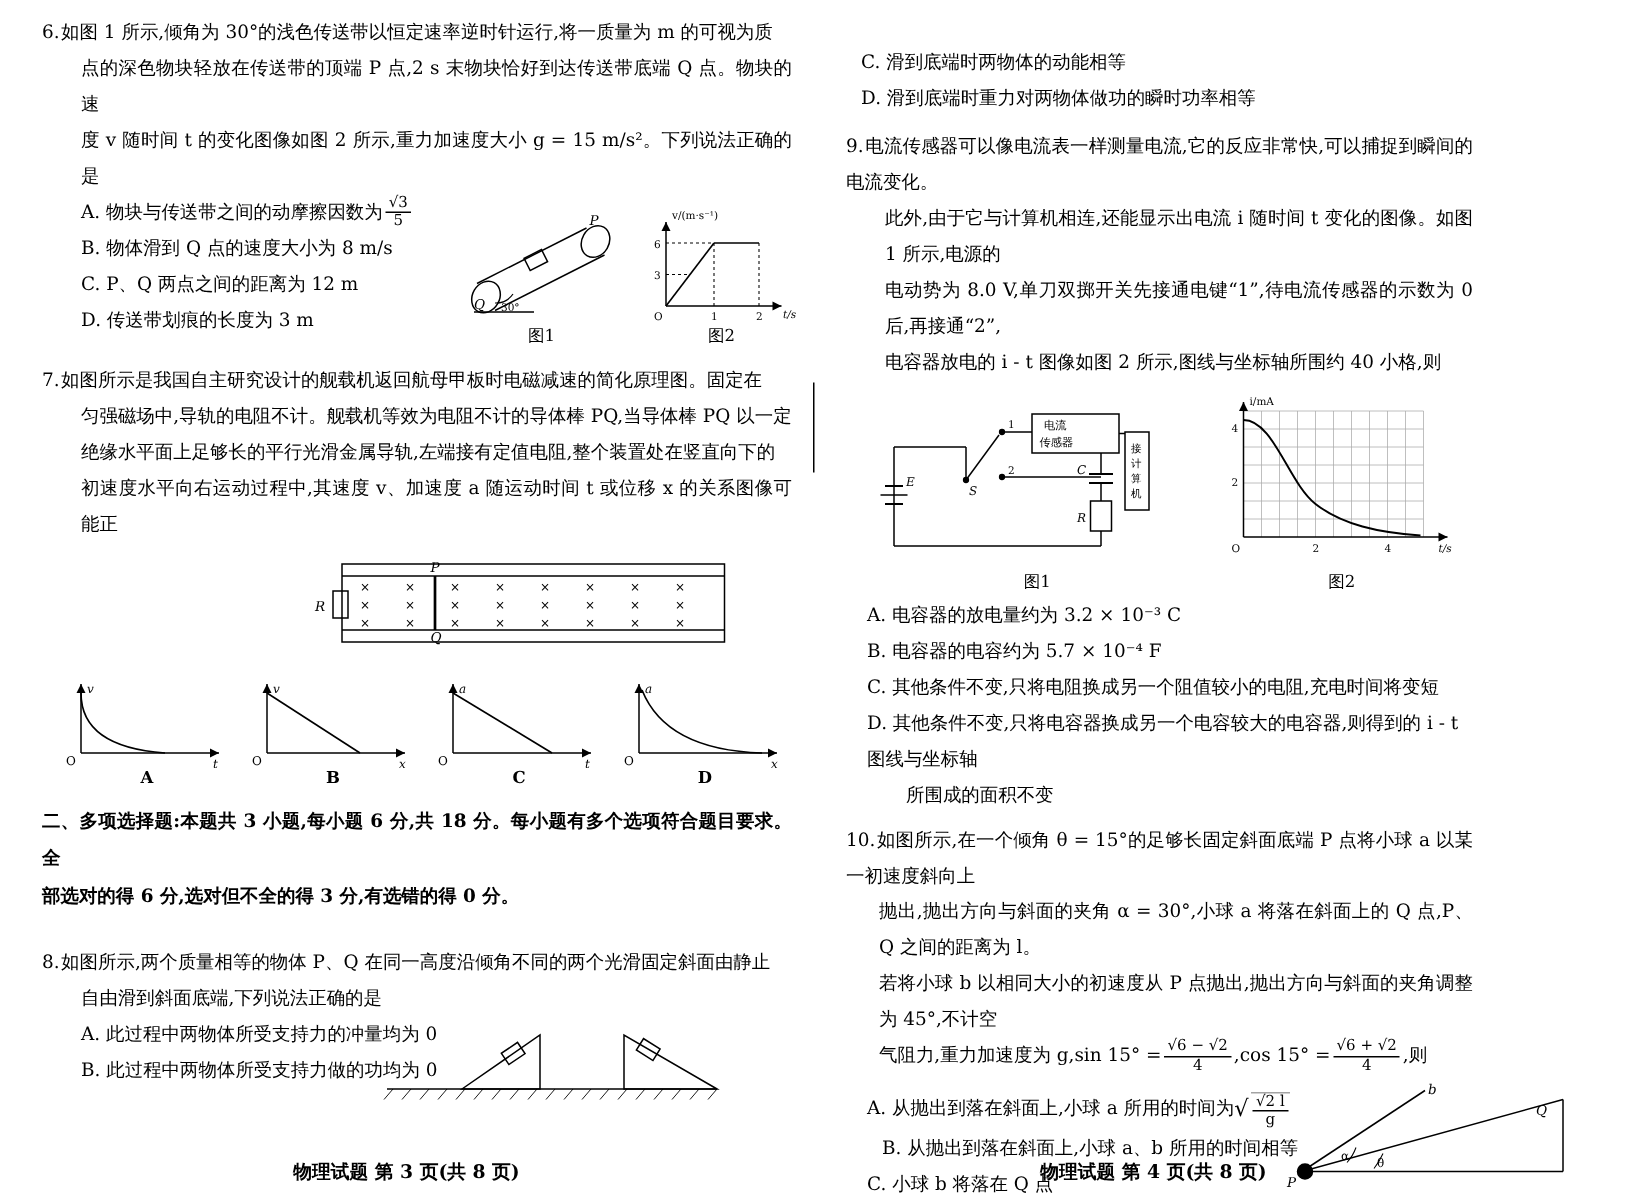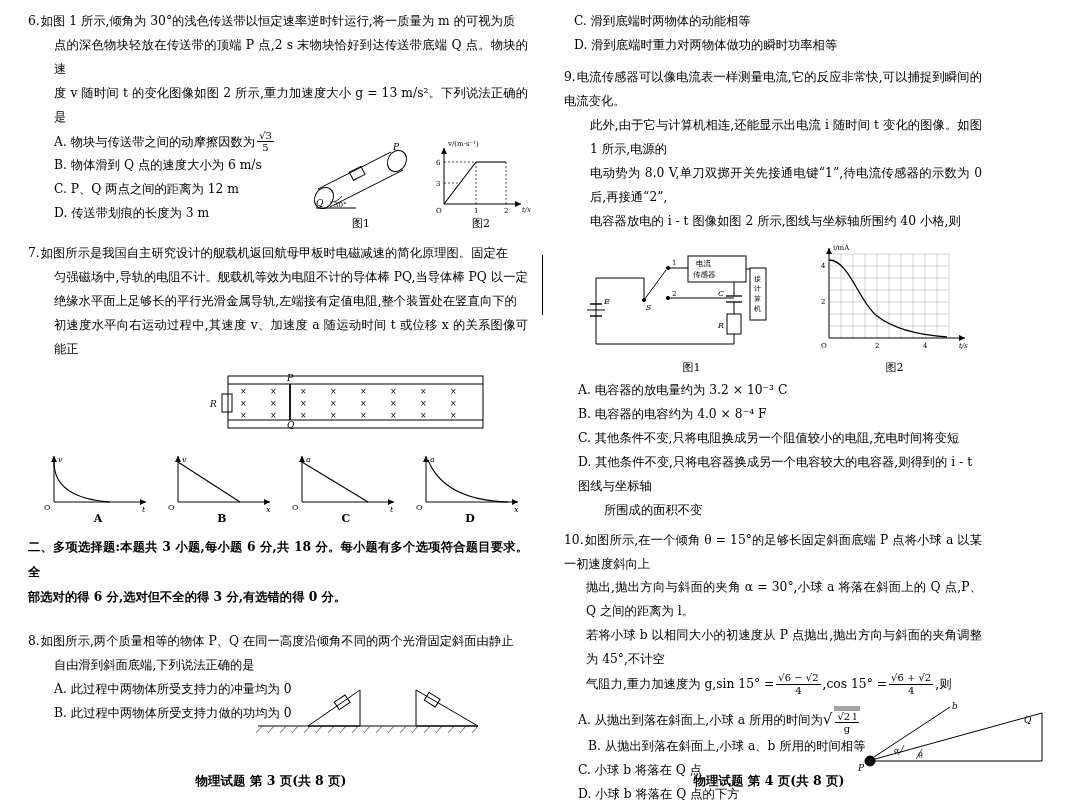--- a/index.html
+++ b/index.html
@@ -59,47 +59,47 @@
     display: inline-block;
     vertical-align: middle;
     text-align: center;
     font-size: 10px;
     line-height: 1.15;
     margin: 0 2px;
   }
   .frac .num { display: block; border-bottom: 1px solid #000; padding: 0 2px; }
   .frac .den { display: block; padding: 0 2px; }
   .sqrt {
-    border-top: 5px solid #a3a3a3;
+    border-top: 1px solid #a3a3a3;
     padding: 0 1px 0 1px;
   }
   svg { display: block; }
   .figcap { text-align: center; font-size: 11px; }
 </style>
 </head>
 <body>
 
 <div class="page">
 
   <div class="divider"></div>
 
   <div class="col left">
 
     <div class="q">
       <div class="qline">
         <span class="qnum">6.</span><span>如图 1 所示,倾角为 30°的浅色传送带以恒定速率逆时针运行,将一质量为 m 的可视为质</span>
       </div>
       <div class="qline hang">点的深色物块轻放在传送带的顶端 P 点,2 s 末物块恰好到达传送带底端 Q 点。物块的速</div>
-      <div class="qline hang">度 v 随时间 t 的变化图像如图 2 所示,重力加速度大小 g = 13 m/s²。下列说法正确的是</div>
+      <div class="qline hang">度 v 随时间 t 的变化图像如图 2 所示,重力加速度大小 g = 15 m/s²。下列说法正确的是</div>
 
       <div style="position:relative;">
         <div class="opt">
           <span>A. 物块与传送带之间的动摩擦因数为</span><span class="frac"><span class="num">√3</span><span class="den">5</span></span>
         </div>
-        <div class="opt">B. 物体滑到 Q 点的速度大小为 6 m/s</div>
+        <div class="opt">B. 物体滑到 Q 点的速度大小为 8 m/s</div>
         <div class="opt">C. P、Q 两点之间的距离为 12 m</div>
         <div class="opt">D. 传送带划痕的长度为 3 m</div>
 
         <div style="position:absolute; left:268px; top:6px;">
           <svg width="130" height="80" viewBox="0 0 130 80">
             <g stroke="#000" fill="none" stroke-width="1">
               <ellipse cx="101" cy="25" rx="9" ry="11" transform="rotate(30 101 25)"></ellipse>
               <ellipse cx="28" cy="62" rx="9" ry="11" transform="rotate(30 28 62)"></ellipse>
               <line x1="22" y1="53" x2="95" y2="16"></line>
               <line x1="34" y1="71" x2="107" y2="34"></line>
@@ -300,21 +300,21 @@
           </svg>
         </div>
       </div>
     </div>
 
     <div class="footer">物理试题  第 3 页(共 8 页)</div>
   </div>
 
   <div class="col right">
 
-    <div class="opt" style="margin-left:10px;">C. 滑到底端时两物体的动能相等</div>
+    <div class="opt" style="margin-left:10px;margin-top:20px;">C. 滑到底端时两物体的动能相等</div>
     <div class="opt" style="margin-left:10px;">D. 滑到底端时重力对两物体做功的瞬时功率相等</div>
 
     <div class="q" style="margin-top:8px;">
       <div class="qline">
         <span class="qnum">9.</span><span>电流传感器可以像电流表一样测量电流,它的反应非常快,可以捕捉到瞬间的电流变化。</span>
       </div>
       <div class="qline hang">此外,由于它与计算机相连,还能显示出电流 i 随时间 t 变化的图像。如图 1 所示,电源的</div>
       <div class="qline hang">电动势为 8.0 V,单刀双掷开关先接通电键“1”,待电流传感器的示数为 0 后,再接通“2”,</div>
       <div class="qline hang">电容器放电的 i - t 图像如图 2 所示,图线与坐标轴所围约 40 小格,则</div>
 
@@ -403,21 +403,21 @@
             <text x="14" y="64" font-size="7" font-family="DejaVu Serif, serif">2</text>
             <text x="68" y="108" font-size="7" font-family="DejaVu Serif, serif">2</text>
             <text x="116" y="108" font-size="7" font-family="DejaVu Serif, serif">4</text>
             <text x="14" y="108" font-size="7" font-family="DejaVu Serif, serif">O</text>
           </svg>
           <div class="figcap">图2</div>
         </div>
       </div>
 
       <div class="opt" style="margin-left:14px; margin-top:4px;">A. 电容器的放电量约为 3.2 × 10⁻³ C</div>
-      <div class="opt" style="margin-left:14px;">B. 电容器的电容约为 4.0 × 8⁻⁴ F</div>
+      <div class="opt" style="margin-left:14px;">B. 电容器的电容约为 5.7 × 10⁻⁴ F</div>
       <div class="opt" style="margin-left:14px;">C. 其他条件不变,只将电阻换成另一个阻值较小的电阻,充电时间将变短</div>
       <div class="opt" style="margin-left:14px;">D. 其他条件不变,只将电容器换成另一个电容较大的电容器,则得到的 i - t 图线与坐标轴</div>
       <div class="opt" style="margin-left:40px;">所围成的面积不变</div>
     </div>
 
     <div class="q" style="margin-top:6px;">
       <div class="qline">
         <span class="qnum">10.</span><span>如图所示,在一个倾角 θ = 15°的足够长固定斜面底端 P 点将小球 a 以某一初速度斜向上</span>
       </div>
       <div class="qline" style="margin-left:22px;">抛出,抛出方向与斜面的夹角 α = 30°,小球 a 将落在斜面上的 Q 点,P、Q 之间的距离为 l。</div>

